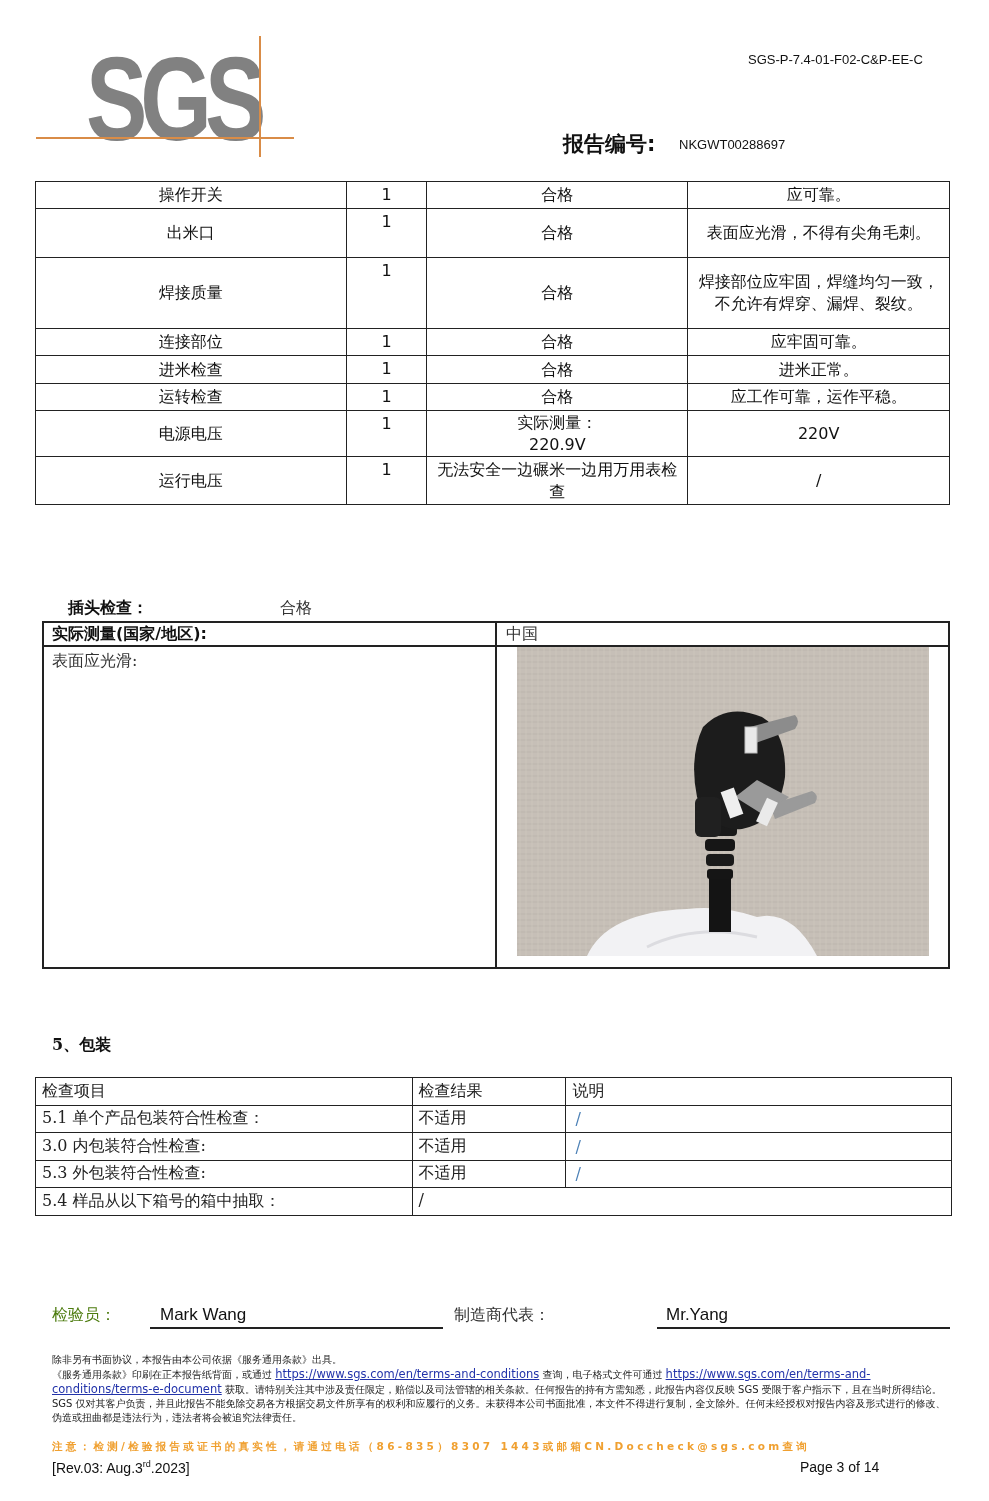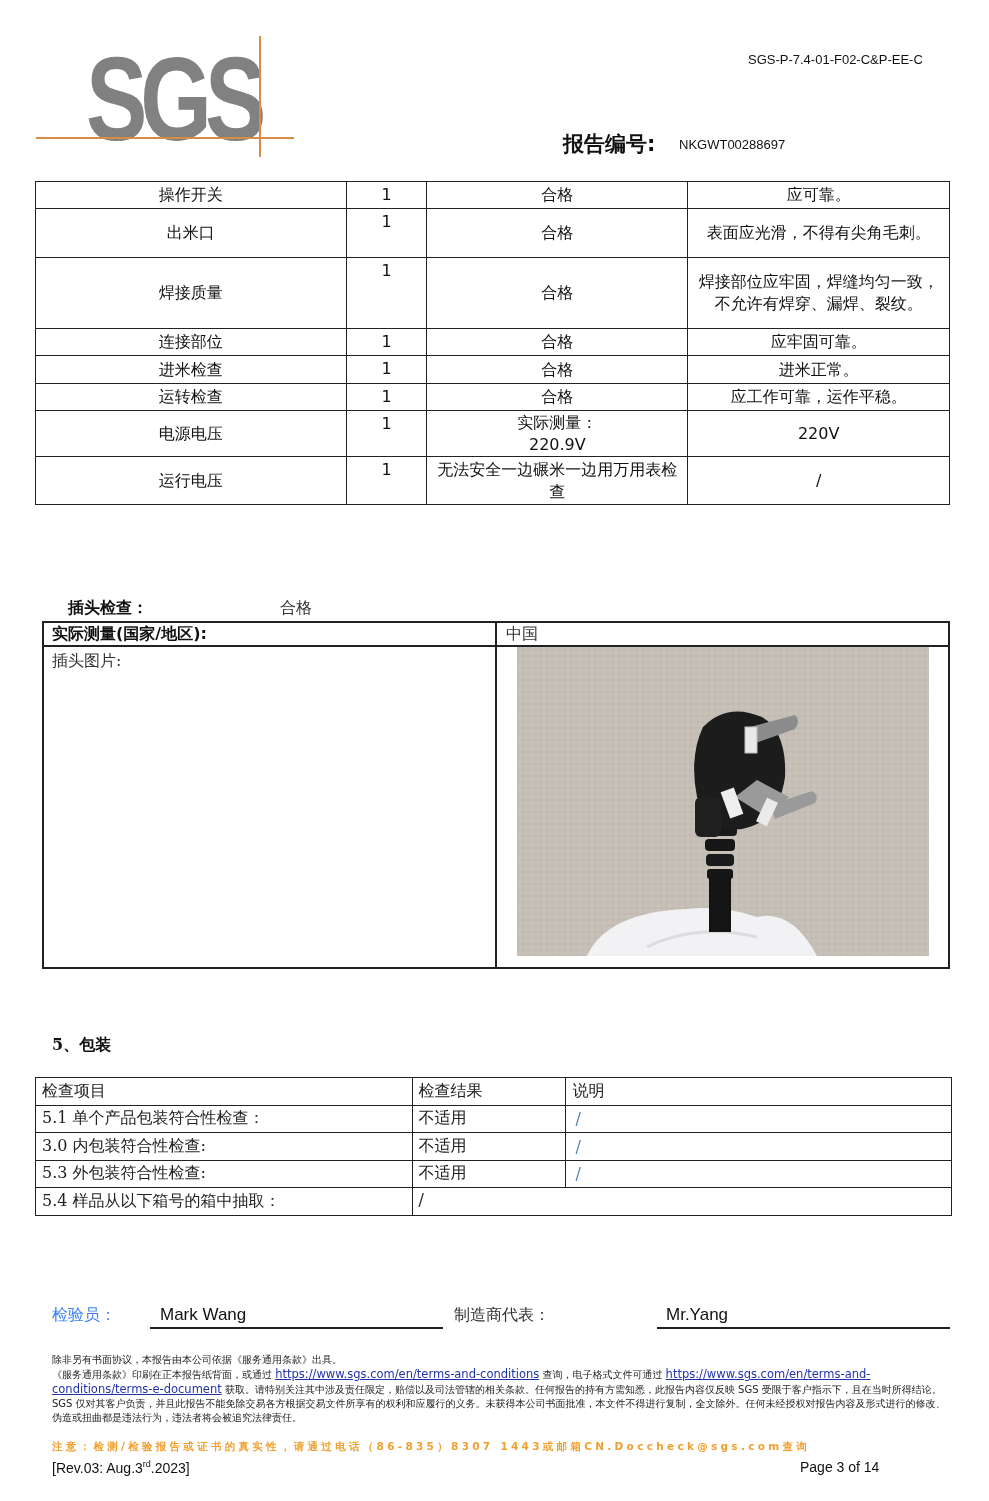--- a/index.html
+++ b/index.html
@@ -36,21 +36,21 @@
 
   .sec5 { left: 52px; top: 1035px; font-size: 16px; font-weight: bold; font-family: "DejaVu Serif", serif; }
 
   
   .t2 { left: 35px; top: 1077px; width: 917px; }
   .t2 td { border: 1.5px solid #222; height: 27.5px; font-size: 16px; vertical-align: middle; padding: 0 6px; font-family: "DejaVu Serif", serif; color: #222; }
   .t2 td.hdr-center { text-align: left; }
   .t2 td.slash { color: #4a7fb5; padding-left: 9px; }
 
   
-  .sig-label1 { left: 52px; top: 1305px; font-size: 16px; font-family: Liberation Sans, sans-serif; color: #3b82f6; }
+  .sig-label1 { left: 52px; top: 1305px; font-size: 16px; font-family: Liberation Sans, sans-serif; color: #4d7c0f; }
   .sig-line1 { left: 150px; top: 1327px; width: 293px; height: 1.5px; background: #222; }
   .sig-name1 { left: 160px; top: 1305px; font-size: 17px; }
   .sig-label2 { left: 454px; top: 1305px; font-size: 16px; font-family: "DejaVu Serif", serif; color: #333; }
   .sig-line2 { left: 657px; top: 1327px; width: 293px; height: 1.5px; background: #222; }
   .sig-name2 { left: 666px; top: 1305px; font-size: 17px; }
 
   
   .disclaimer { left: 52px; top: 1353px; width: 900px; font-size: 10px; line-height: 14px; color: #222; font-family: "DejaVu Sans", sans-serif; }
   .disclaimer a { color: #2233aa; text-decoration: underline; font-size: 11.5px; }
   .notice { left: 52px; top: 1440px; font-size: 10.5px; color: #f0a030; font-weight: bold; letter-spacing: 3.3px; white-space: nowrap; font-family: "DejaVu Sans", sans-serif; }
@@ -127,21 +127,21 @@
 </tbody>
   </table>
 
 <div class="abs plug-title">插头检查：</div>
 <div class="abs plug-result">合格</div>
 <div class="abs plug-box"></div>
 <div class="abs plug-vdiv"></div>
 <div class="abs plug-hdiv"></div>
 <div class="abs dest-label">实际测量(国家/地区):</div>
 <div class="abs dest-value">中国</div>
-<div class="abs photo-label">插头图片:</div>
+<div class="abs photo-label">表面应光滑:</div>
 <div class="abs photo">
   <svg width="412" height="309" viewBox="0 0 412 309">
     <defs>
       <pattern id="weave" width="6" height="6" patternUnits="userSpaceOnUse">
         <rect width="6" height="6" fill="#c6bfb7"></rect>
         <line x1="0" y1="3" x2="6" y2="3" stroke="#bdb6ae" stroke-width="1"></line>
         <line x1="3" y1="0" x2="3" y2="6" stroke="#cfc8c0" stroke-width="0.6"></line>
       </pattern>
     </defs>
     <rect width="412" height="309" fill="url(#weave)"></rect>

